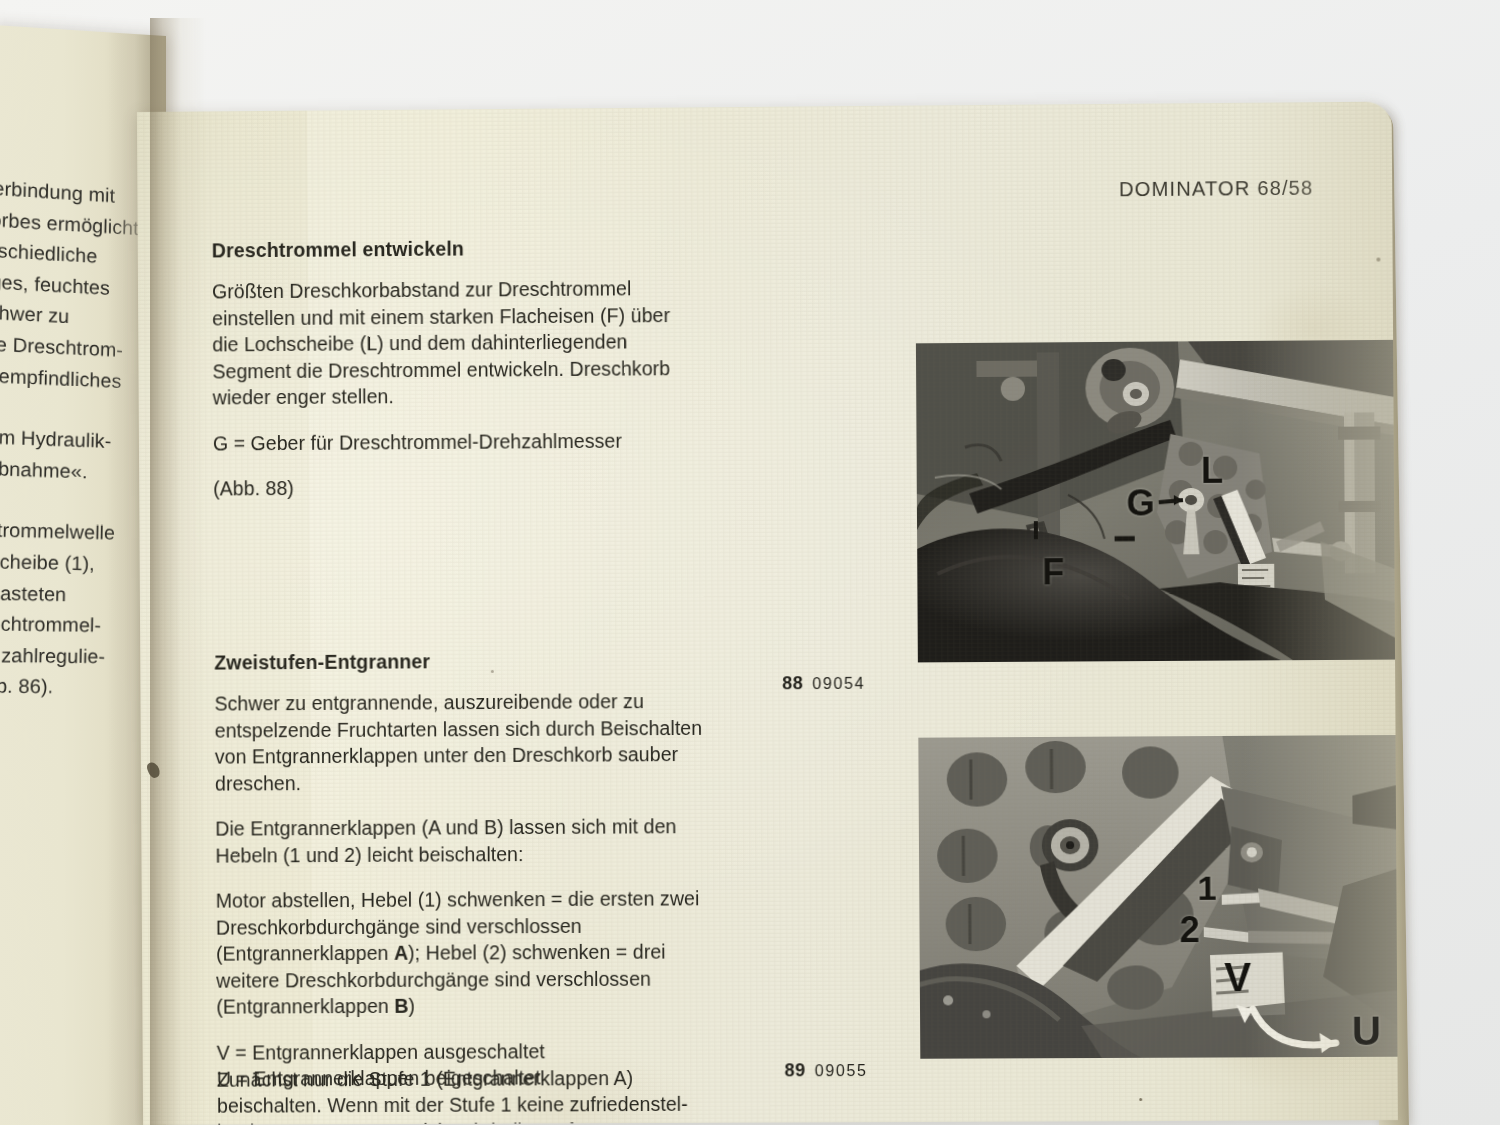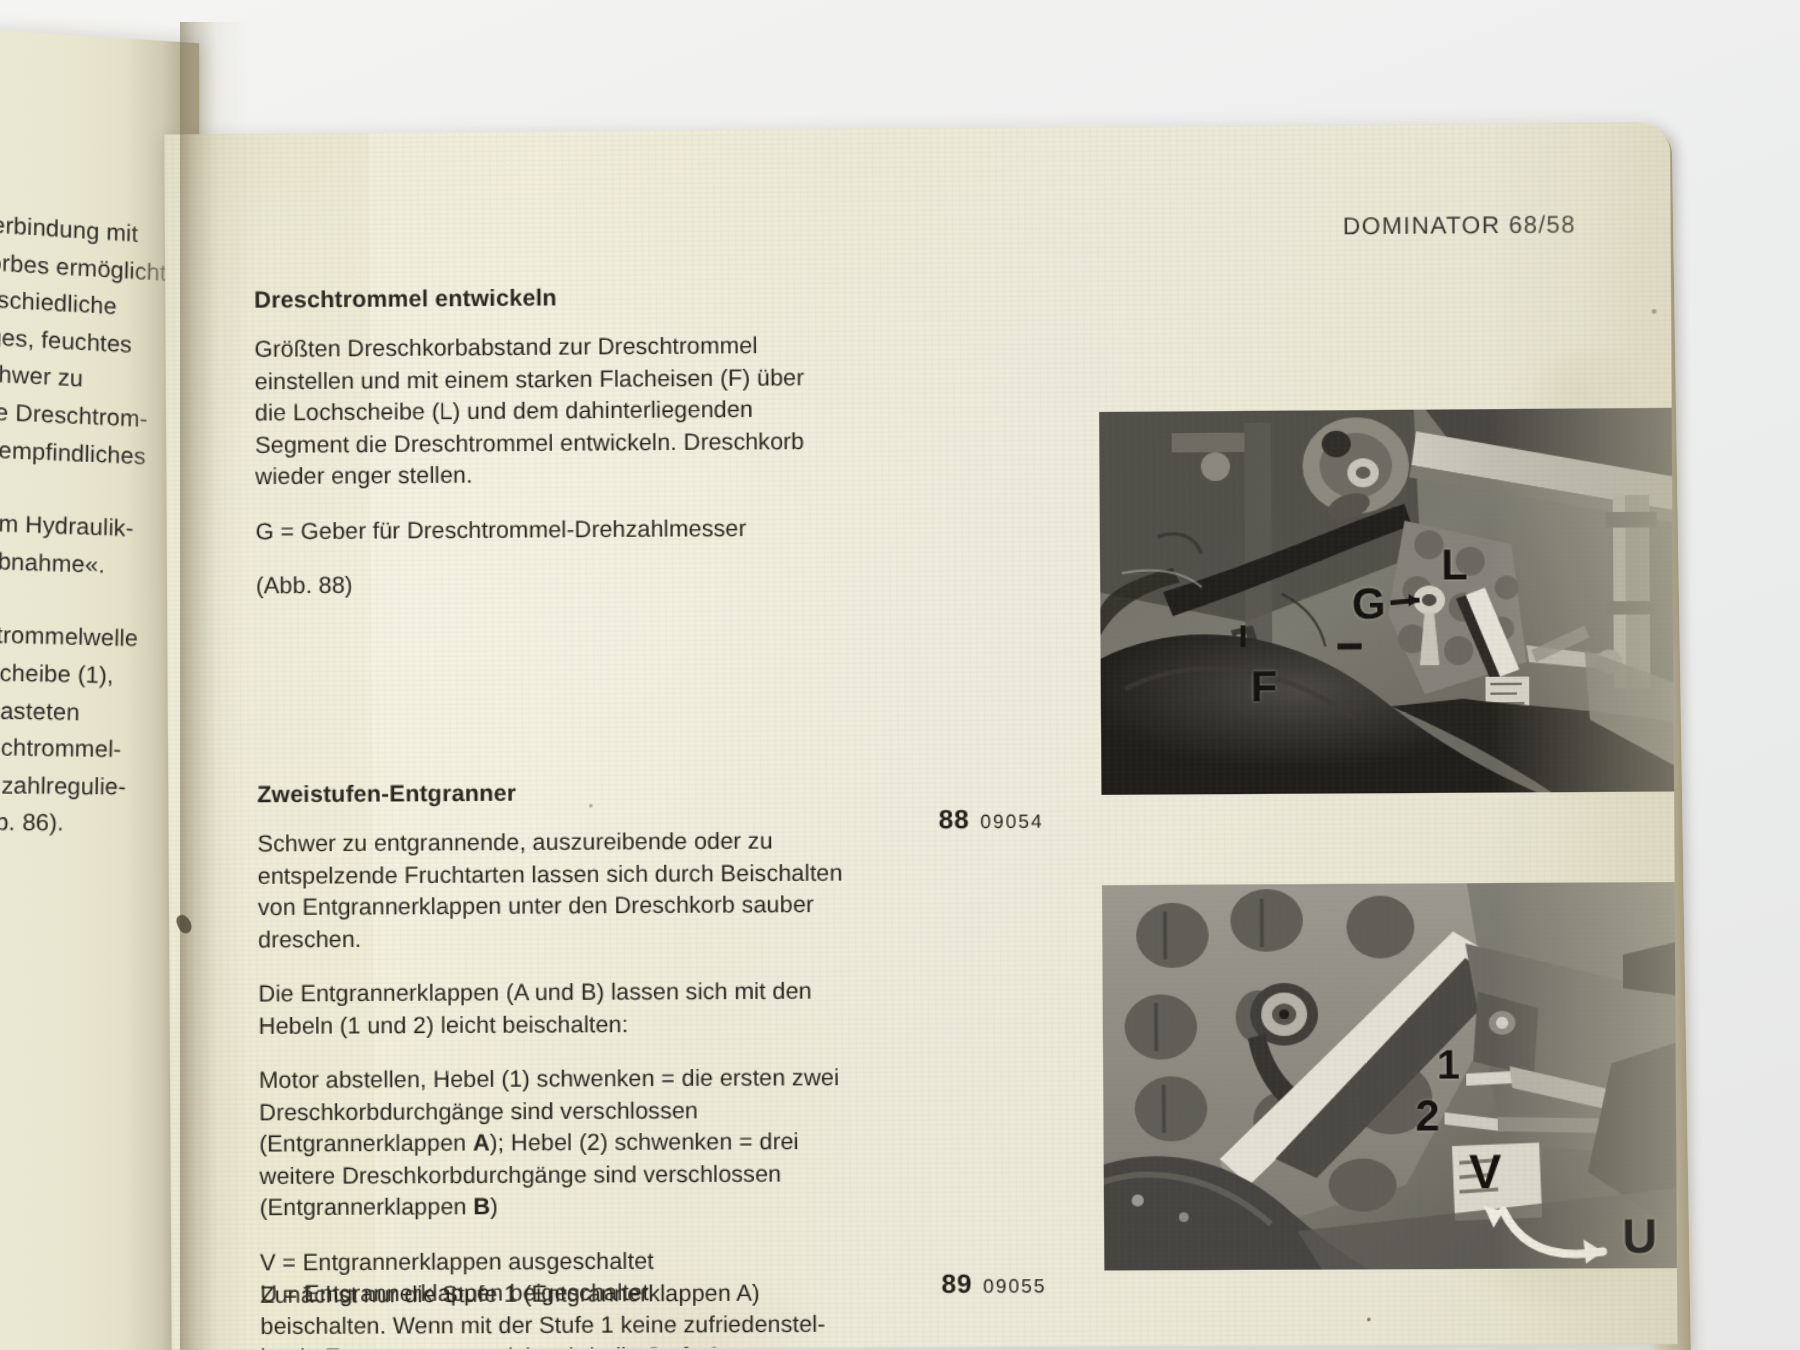--- a/index.html
+++ b/index.html
@@ -190,21 +190,21 @@
     inset: 0;
     overflow: hidden;
     background: #5c5b54;
   }
   .fig-cap {
     position: absolute;
     font-size: 21px;
     color: #201f1a;
     letter-spacing: .5px;
   }
-  .fig-cap .num { font-weight: 700; font-size: 22px; }
+  .fig-cap .num { font-weight: 700; font-size: 18px; }
   .fig-cap .code { font-weight: 400; font-size: 16px; letter-spacing: 1.6px; margin-left: 9px; }
 
   #fig88 { left: 775px; top: 237px; width: 480px; height: 318px; }
   #fig89 { left: 775px; top: 630px; width: 490px; height: 320px; }
 
   .lbl {
     position: absolute;
     font-weight: 700;
     color: #14130f;
     text-shadow: 0 0 3px rgba(230,230,220,.45);

